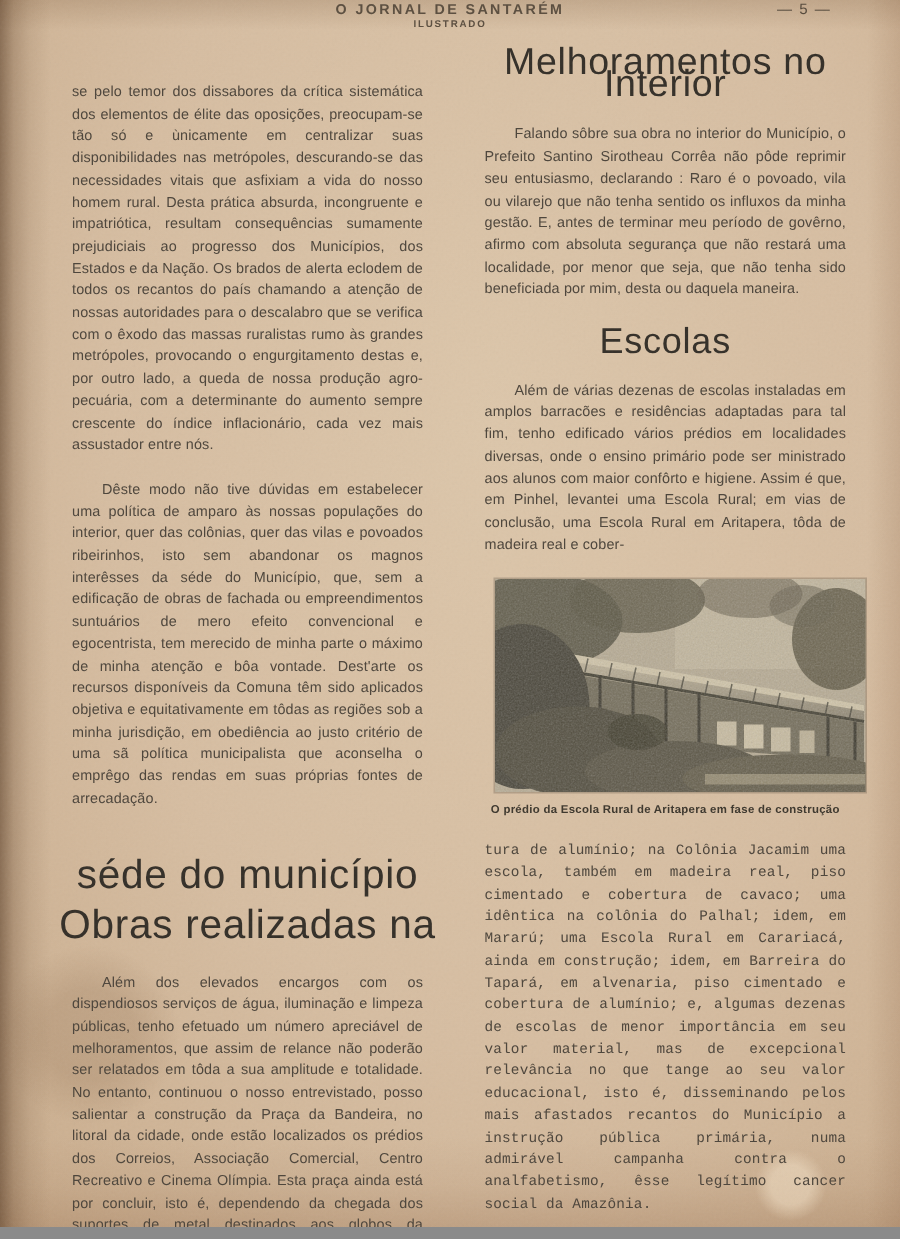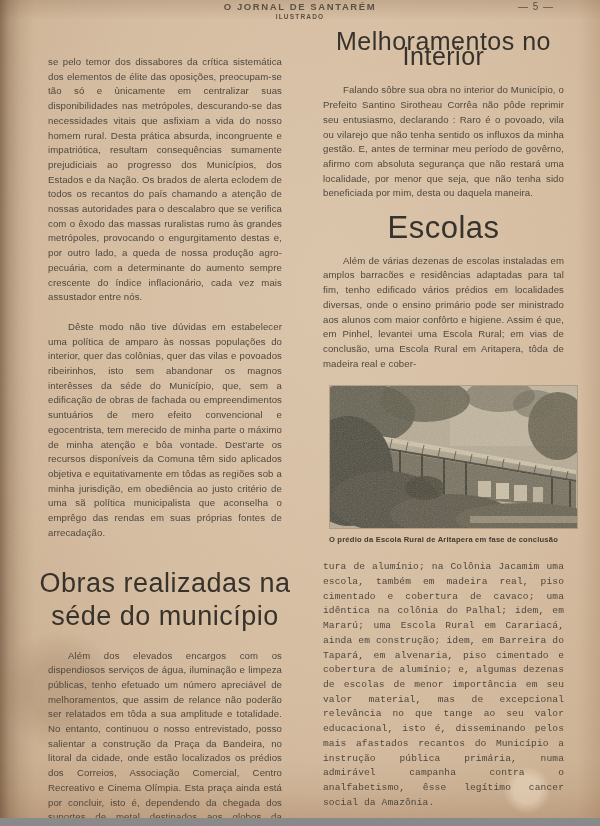--- a/index.html
+++ b/index.html
@@ -30,21 +30,21 @@
   .col p{margin:15px;}
   .col p.indent{text-indent:20px;margin-top:4px;}
 
   .headline{
     font-family:"Liberation Sans", sans-serif;
     color:#332e27;text-align:center;font-weight:400;
     letter-spacing:0.5px;text-indent:0;
   }
   .h-obras{font-size:27px;line-height:33px;margin:26px 0 16px 0;}
   .h-melhoramentos{font-size:25px;margin:0 0 20px 0;}
-  .h-escolas{font-size:31px;margin:20px 0 18px 0;}
+  .h-escolas{font-size:24px;margin:20px 0 18px 0;}
   .h-caes{font-size:26px;margin:20px 0 18px 0;}
 
   .photo{
     margin:8px 0 0 22px;
     width:247px;height:142px;
     background:#b3a68e;
     outline:1px solid rgba(60,50,38,0.25);
   }
   .photo svg{display:block;width:247px;height:142px;}
   .caption{
@@ -61,22 +61,22 @@
   <div class="masthead">
     <div class="title">O JORNAL DE SANTARÉM</div>
     <div class="subtitle">ILUSTRADO</div>
   </div>
   <div class="pagenum">— 5 —</div>
 
   <div class="col col-left">
     <p>se pelo temor dos dissabores da crítica sistemática dos elementos de élite das oposições, preocupam-se tão só e ùnicamente em centralizar suas disponibilidades nas metrópoles, descurando-se das necessidades vitais que asfixiam a vida do nosso homem rural.  Desta prática absurda, incongruente e impatriótica, resultam consequências sumamente prejudiciais ao progresso dos Municípios, dos Estados e da Nação.  Os brados de alerta eclodem de todos os recantos do país chamando a atenção de nossas autoridades para o descalabro que se verifica com o êxodo das massas ruralistas rumo às grandes metrópoles, provocando o engurgitamento destas e, por outro lado, a queda de nossa produção agro-pecuária, com a determinante do aumento sempre crescente do índice inflacionário, cada vez mais assustador entre nós.</p>
     <p class="indent">Dêste modo não tive dúvidas em estabelecer uma política de amparo às nossas populações do interior, quer das colônias, quer das vilas e povoados ribeirinhos, isto sem abandonar os magnos interêsses da séde do Município, que, sem a edificação de obras de fachada ou empreendimentos suntuários de mero efeito convencional e egocentrista, tem merecido de minha parte o máximo de minha atenção e bôa vontade.  Dest'arte os recursos disponíveis da Comuna têm sido aplicados objetiva e equitativamente em tôdas as regiões sob a minha jurisdição, em obediência ao justo critério de uma sã política municipalista que aconselha o emprêgo das rendas em suas próprias fontes de arrecadação.</p>
     <div class="headline h-obras">
+      <div>séde do município</div>
       <div>Obras realizadas na</div>
-      <div>séde do município</div>
     </div>
     <p class="indent">Além dos elevados encargos com os dispendiosos serviços de água, iluminação e limpeza públicas, tenho efetuado um número apreciável de melhoramentos, que assim de relance não poderão ser relatados em tôda a sua amplitude e totalidade.  No entanto, continuou o nosso entrevistado, posso salientar a construção da Praça da Bandeira, no litoral da cidade, onde estão localizados os prédios dos Correios, Associação Comercial, Centro Recreativo e Cinema Olímpia.  Esta praça ainda está por concluir, isto é, dependendo da chegada dos suportes de metal destinados aos globos da iluminação, já encomendados numa das metalurgicas do Rio de Janeiro.  Realizei a pavimentação parcial da Travessa 15 de Agosto, trecho compreendido entre as Avenidas Rui Barbosa e São Sebastião; pavimentação da Avenida Rui Barbosa, trecho compreendido entre a Avenida Barão do Rio Branco e Travessa 15 de Agosto; pavimentação da Avenida Barão do Rio Branco, trecho compreendido entre as Ruas Galdino Veloso e Mendonça Furtado, obra essa que está em prosseguimento e que terá sua conclusão no ponto em que terá inicio a estrada asfaltada que dará acesso ao Aeroporto.  Providenciei a construção de barragem no acidentado bairro da Aldeia, em várias de suas ruas, a saber :  Travessa Barjona de Miranda, Riachuelo, 7 de Setembro e Praça Tiradentes.</p>
   </div>
 
   <div class="col col-right">
     <div class="headline h-melhoramentos">Melhoramentos no Interior</div>
     <p class="indent">Falando sôbre sua obra no interior do Município, o Prefeito Santino Sirotheau Corrêa não pôde reprimir seu entusiasmo, declarando :  Raro é o povoado, vila ou vilarejo que não tenha sentido os influxos da minha gestão. E, antes de terminar meu período de govêrno, afirmo com absoluta segurança que não restará uma localidade, por menor que seja, que não tenha sido beneficiada por mim, desta ou daquela maneira.</p>
     <div class="headline h-escolas">Escolas</div>
     <p class="indent">Além de várias dezenas de escolas instaladas em amplos barracões e residências adaptadas para tal fim, tenho edificado vários prédios em localidades diversas, onde o ensino primário pode ser ministrado aos alunos com maior confôrto e higiene.  Assim é que, em Pinhel, levantei uma Escola Rural; em vias de conclusão, uma Escola Rural em Aritapera, tôda de madeira real e cober-</p>
 
@@ -141,21 +141,21 @@
         <ellipse cx="55" cy="115" rx="55" ry="30" fill="#524d3e"></ellipse>
         <ellipse cx="120" cy="128" rx="60" ry="20" fill="#5b5545"></ellipse>
         <ellipse cx="195" cy="133" rx="70" ry="16" fill="#655e4b"></ellipse>
         <ellipse cx="95" cy="102" rx="20" ry="12" fill="#43402f" opacity="0.8"></ellipse>
 
         <rect x="140" y="130" width="107" height="7" fill="#a89c82" opacity="0.7"></rect>
 
         <rect x="0" y="0" width="247" height="142" filter="url(#grain)" opacity="0.28"></rect>
       </svg>
     </div>
-    <div class="caption">O prédio da Escola Rural de Aritapera em fase de conclusão</div>
+    <div class="caption">O prédio da Escola Rural de Aritapera em fase de construção</div>
 
     <p class="after-photo">tura de alumínio; na Colônia Jacamim uma escola, também em madeira real, piso cimentado e cobertura de cavaco; uma idêntica na colônia do Palhal;  idem, em Mararú;  uma Escola Rural em Carariacá, ainda em construção; idem, em Barreira do Tapará, em alvenaria, piso cimentado e cobertura de alumínio;  e, algumas dezenas de escolas de menor importância em seu valor material, mas de excepcional relevância no que tange ao seu valor educacional, isto é, disseminando pelos mais afastados recantos do Município a instrução pública primária, numa admirável campanha contra o analfabetismo, êsse legítimo cancer social da Amazônia.</p>
     <div class="headline h-caes">Esta de Arrimo</div>
     <p class="indent">Estou empreendendo a continuação do caes de arrimo da Vila de Curuai, bem assim ao dito da Vila de Aritapéra,</p>
   </div>
 
   <svg class="texture" width="600" height="826">
     <filter id="paperNoise">
         <feTurbulence type="fractalNoise" baseFrequency="0.55" numOctaves="2"></feTurbulence>
         <feColorMatrix type="saturate" values="0"></feColorMatrix>

